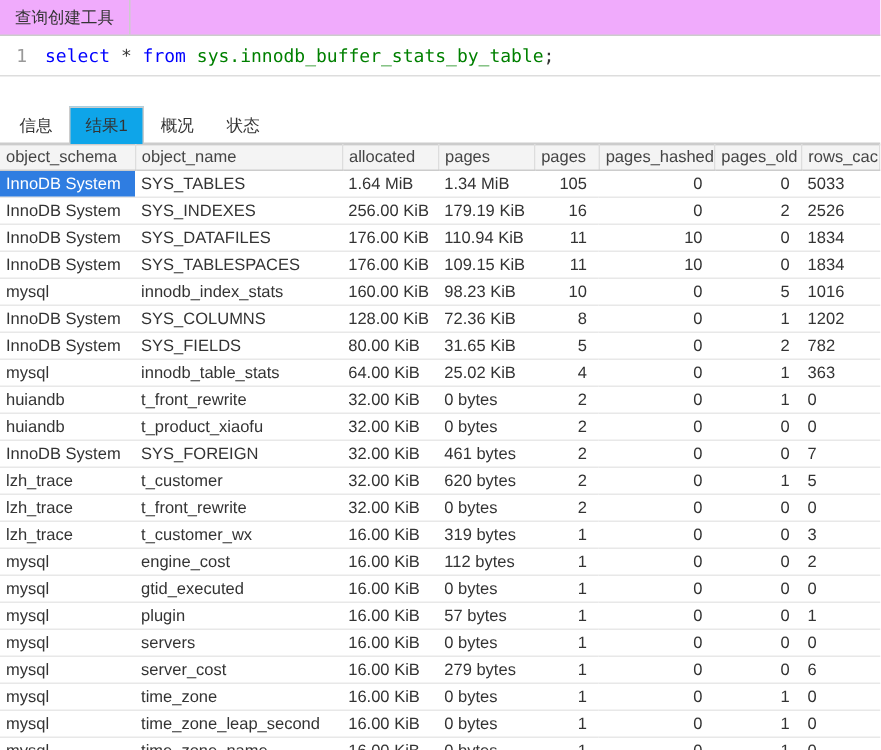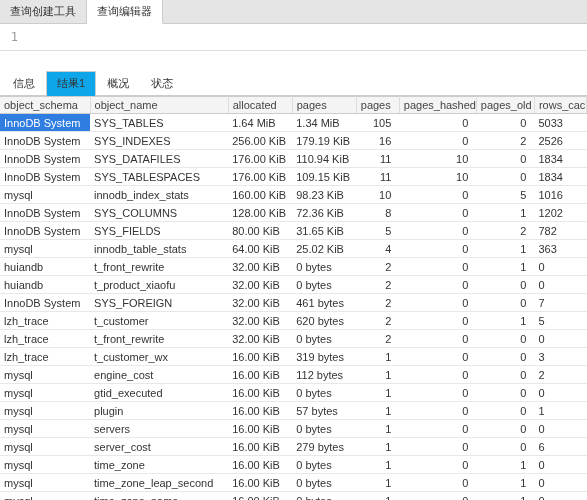--- a/index.html
+++ b/index.html
@@ -1,18 +1,18 @@
 <!DOCTYPE html>
 <html><head>
 <meta charset="utf-8">
 <style>
   * { box-sizing: border-box; margin: 0; padding: 0; }
   body { font-family: "Microsoft YaHei", Arial, sans-serif; font-size: 11px; color: #333; background: #fff; width: 587px; }
   
-  .top-tabs { display: flex; background: #e5e5e5; border-bottom: 1px solid #ccc; }
+  .top-tabs { display: flex; background: #f0abfc; border-bottom: 1px solid #ccc; }
   .top-tab { padding: 4px 10px; font-size: 11px; border-right: 1px solid #ccc; cursor: pointer; }
   .top-tab.active { background: #fff; border-bottom: 1px solid #fff; margin-bottom: -1px; }
   
   .editor { padding: 6px 8px; font-family: Consolas, monospace; font-size: 12px; background: #fff; border-bottom: 1px solid #ddd; display: flex; }
   .ln { color: #999; margin-right: 12px; width: 10px; text-align: right; }
   .kw-select { color: #0000ff; }
   .kw-from { color: #0000ff; }
   .ident { color: #008000; }
   
   .result-tabs { display: flex; border-bottom: 1px solid #ccc; margin-top: 20px; padding-left: 2px; }
@@ -33,25 +33,30 @@
   col.c-pages { width: 43px; }
   col.c-ph { width: 77px; }
   col.c-po { width: 58px; }
   col.c-rc { width: 52px; }
 </style>
 </head>
 <body>
 
 <div class="top-tabs">
   <div class="top-tab">查询创建工具</div>
-  <div class="top-tab active">查询编辑器</div>
 </div>
 
 <div class="editor">
   <span class="ln">1</span>
+  <span>
+    <span class="kw-select">select</span>
+    <span>*</span>
+    <span class="kw-from">from</span>
+    <span class="ident">sys.innodb_buffer_stats_by_table</span><span>;</span>
+  </span>
 </div>
 
 <div class="result-tabs">
   <div class="result-tab">信息</div>
   <div class="result-tab active">结果1</div>
   <div class="result-tab">概况</div>
   <div class="result-tab">状态</div>
 </div>
 
 <table>

